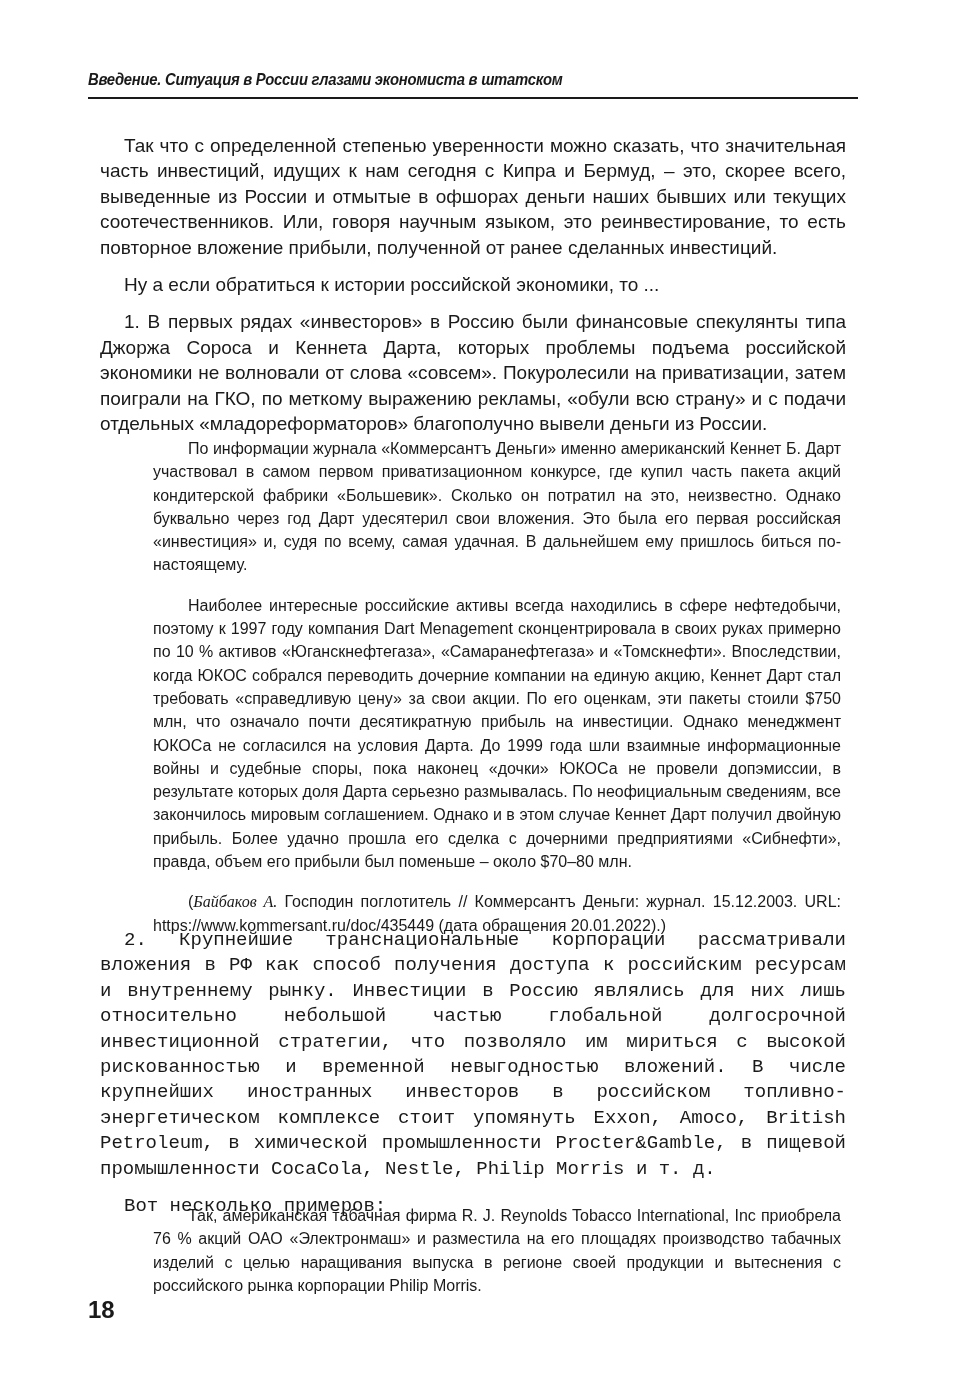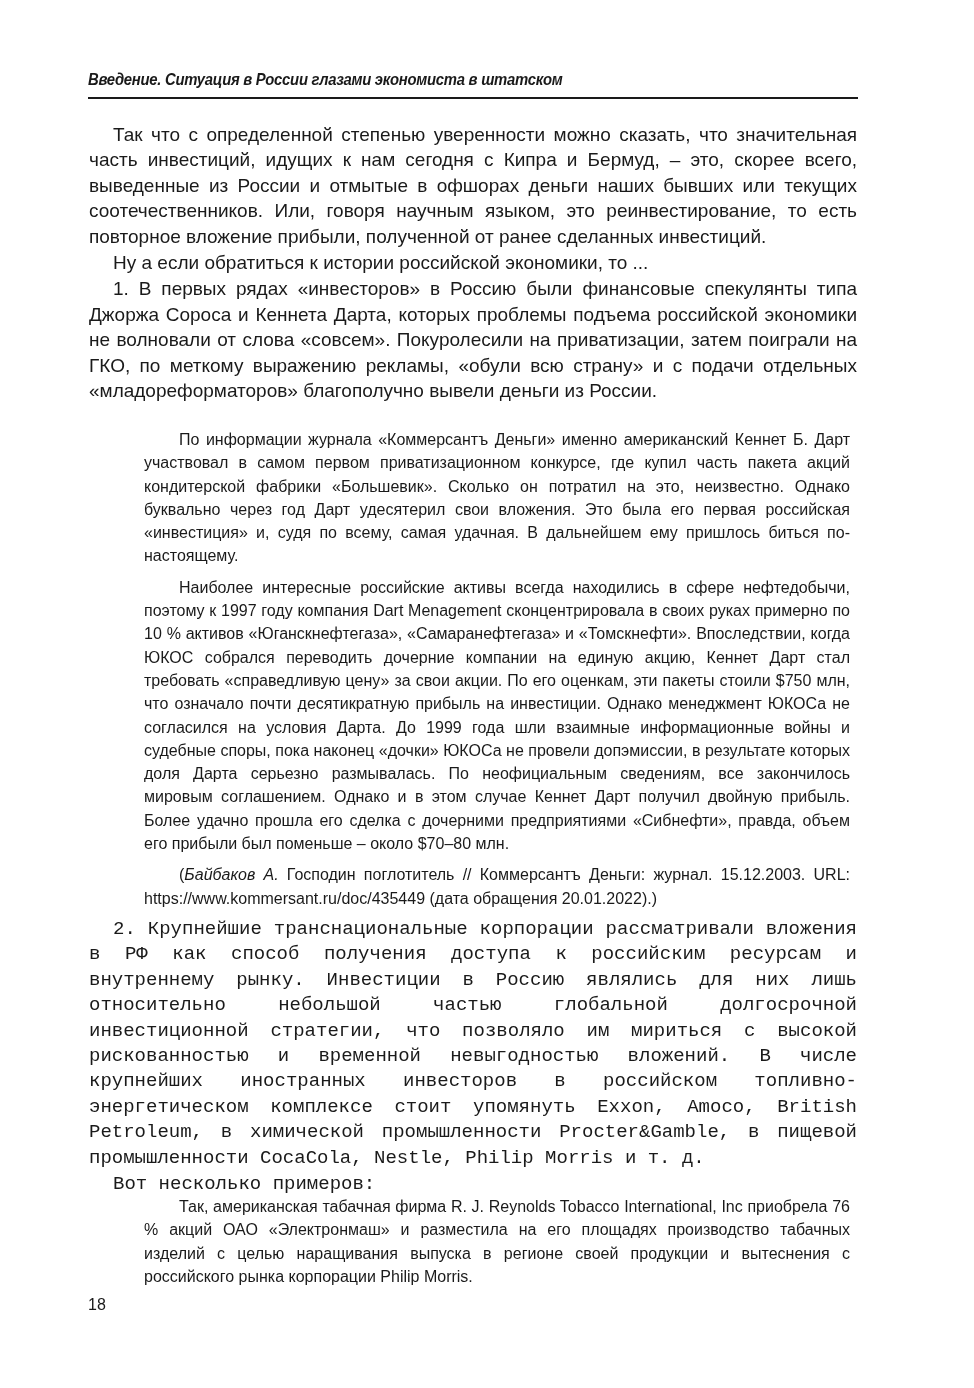--- a/index.html
+++ b/index.html
@@ -46,45 +46,45 @@
     .body-text {
       position: absolute;
       top: 121px;
       left: 0;
       width: 770px;
       font-size: 19px;
       line-height: 25.4px;
       text-align: justify;
     }
     .body-text p {
-      margin: 1px;
+      margin: 12px;
       text-indent: 24px;
     }
     .quote {
       position: absolute;
       left: 48px;
       width: 722px;
       font-size: 16px;
       line-height: 23.3px;
       text-align: justify;
     }
     .quote p {
-      margin: 8px;
+      margin: 17px;
       text-indent: 35px;
     }
     .quote-1 { top: 420px; }
     .body-2 { top: 916px; font-family: Liberation Mono, monospace; }
     .quote-2 { top: 1187px; }
-    .italic { font-style: italic; }
+    .italic { font-style: italic; font-family: Liberation Serif, serif; }
     .page-number {
       position: absolute;
       top: 1296px;
       left: 0;
-      font-size: 16px;
-      font-weight: normal;
+      font-size: 24px;
+      font-weight: bold;
     }
   </style>
 </head>
 <body>
 
 <div class="page">
   <div class="running-head">Введение.  Ситуация в России глазами экономиста в штатском</div>
   <div class="head-rule"></div>
 
   <div class="body-text">

